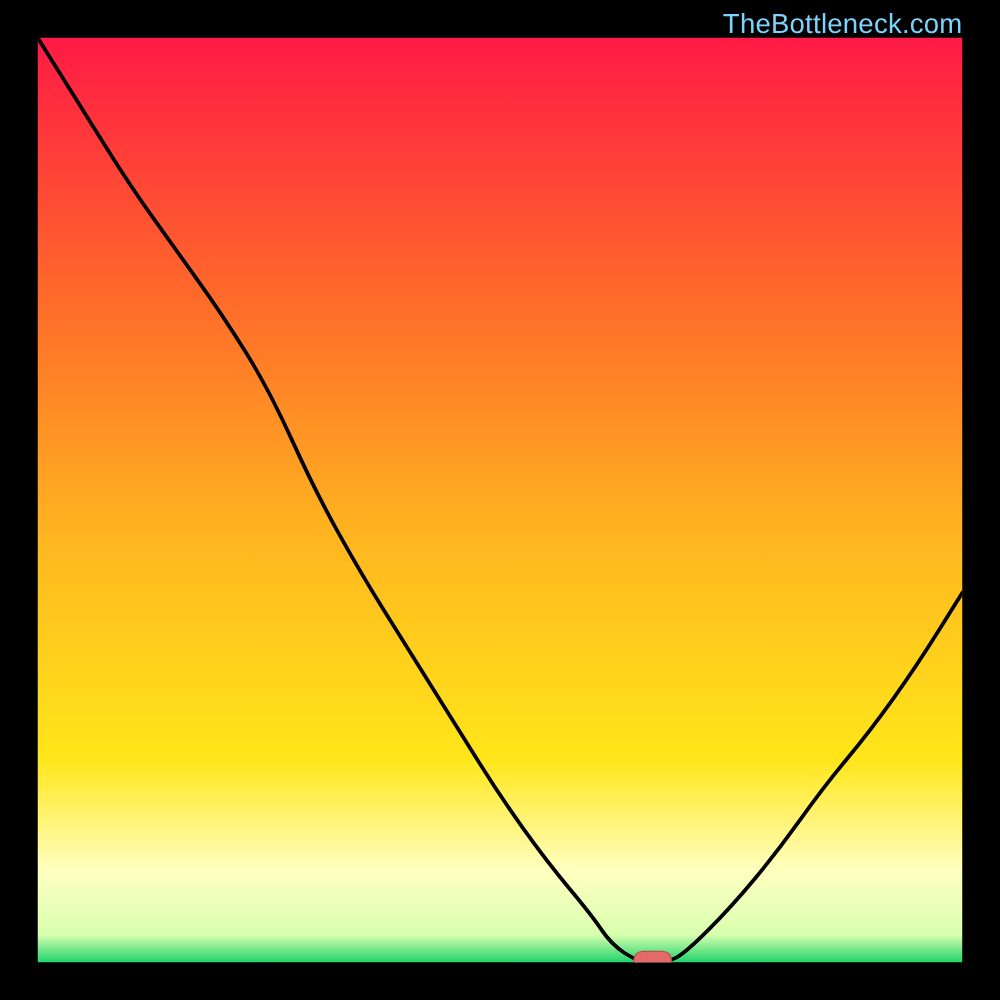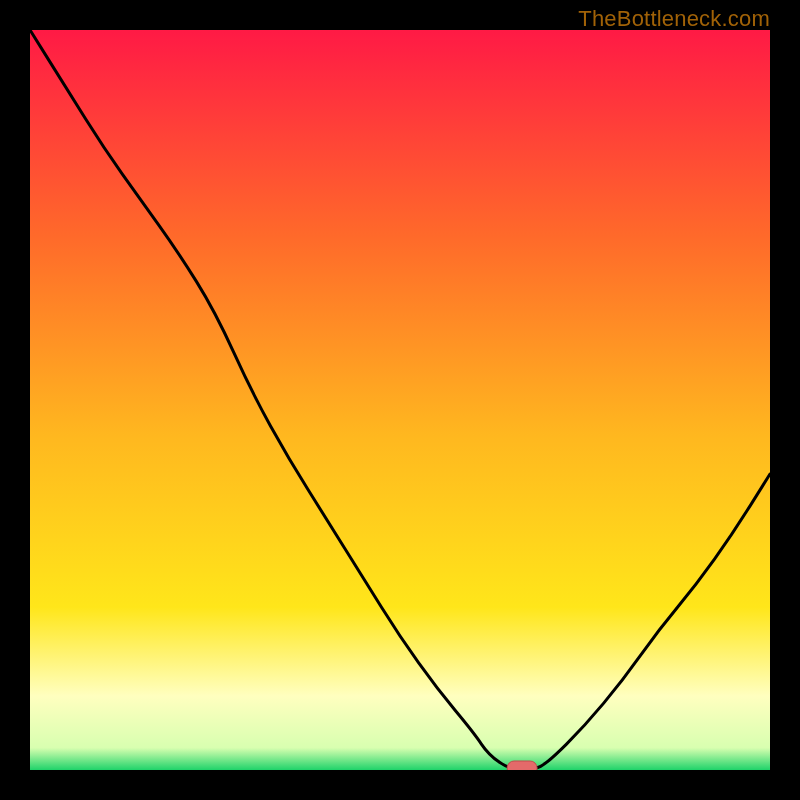--- a/index.html
+++ b/index.html
@@ -23,21 +23,21 @@
     position: absolute;
     left: 0;
     top: 0;
     width: 740px;
     height: 740px;
   }
   .watermark {
     position: absolute;
     top: 6px;
     right: 30px;
-    color: #a16207;
+    color: #7dd3fc;
     font-size: 22px;
     font-weight: 500;
     letter-spacing: 0.2px;
     user-select: none;
   }
 </style>
 </head>
 <body>
 
 <div class="watermark">TheBottleneck.com</div>

